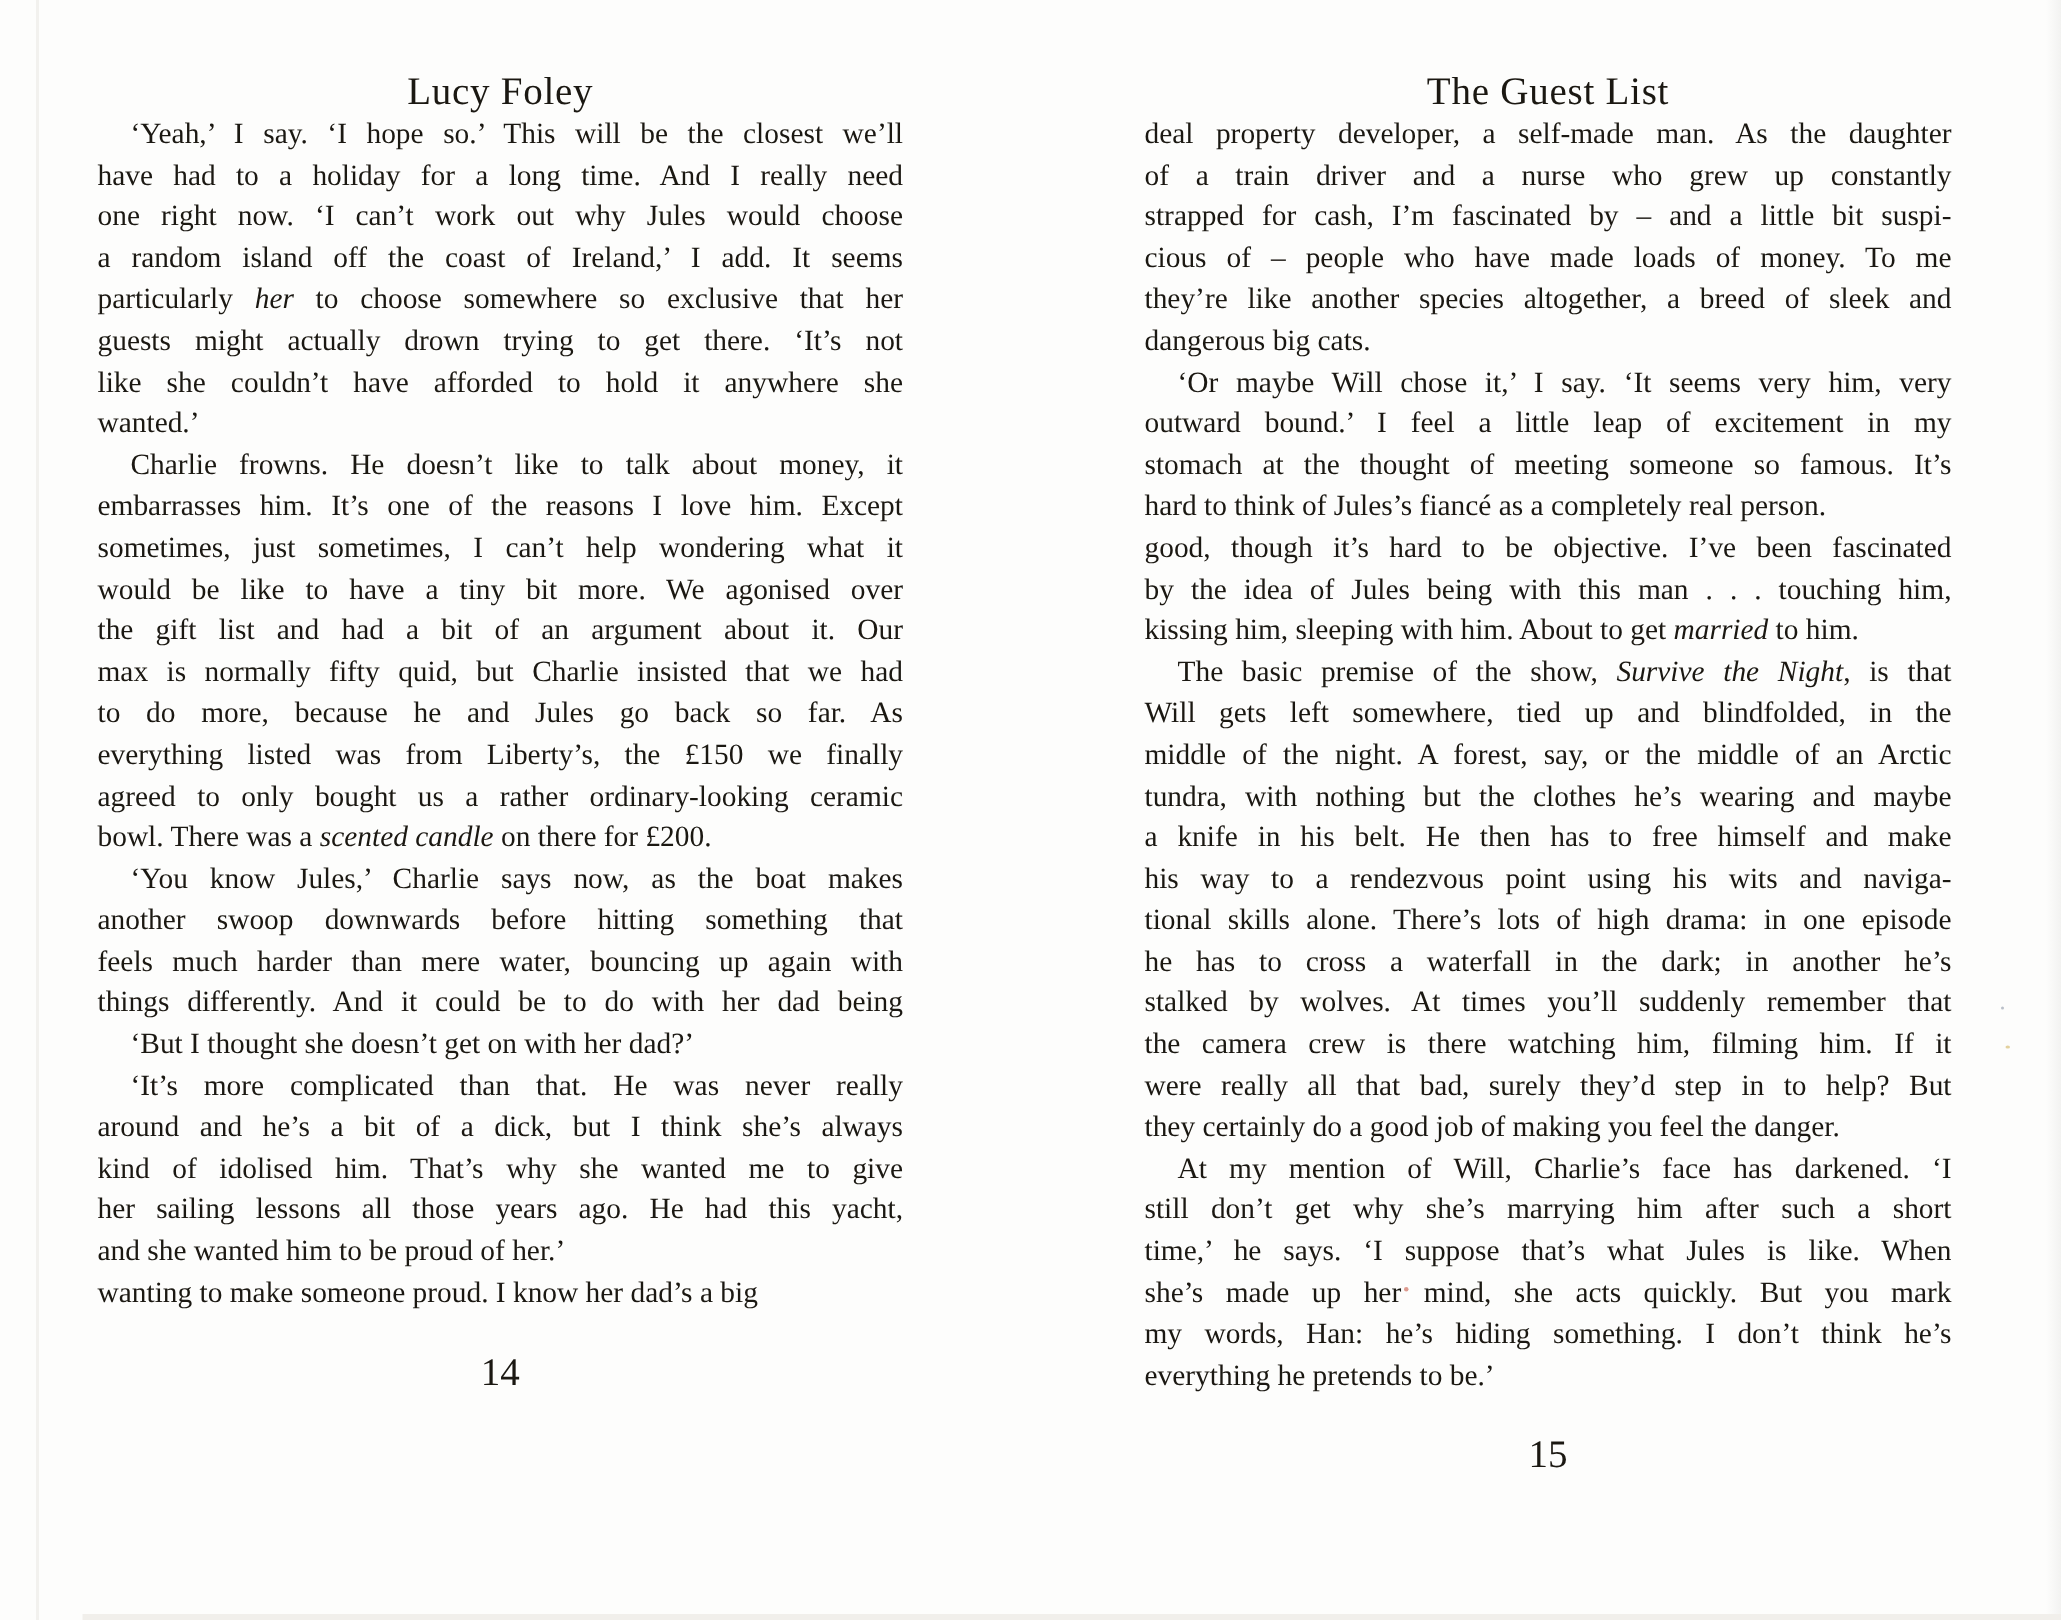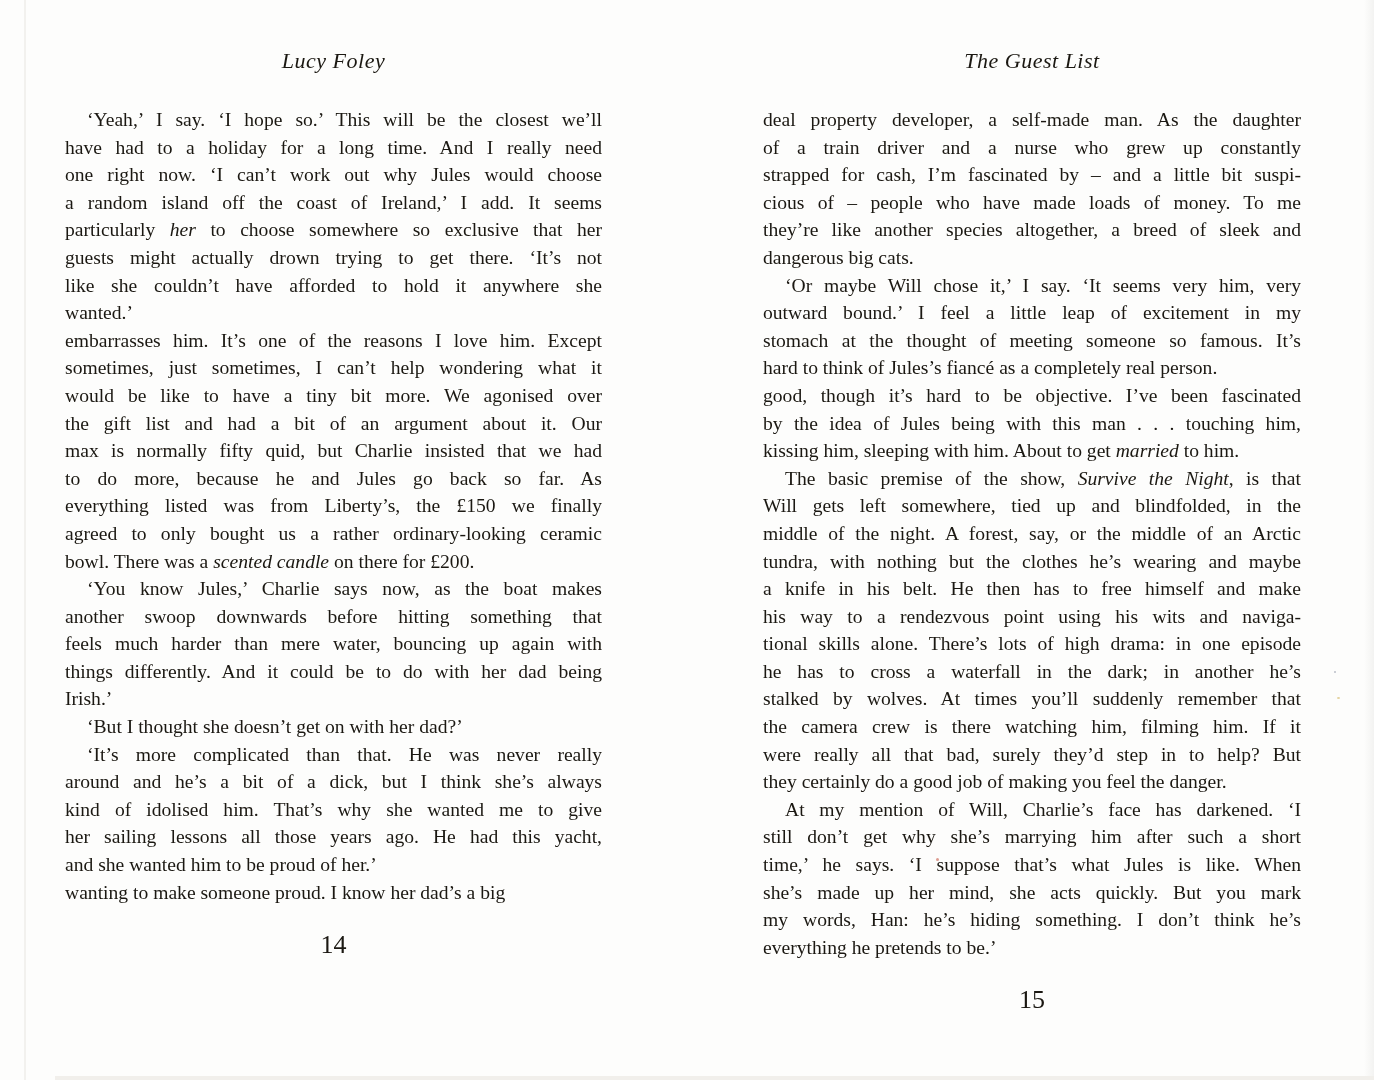--- a/index.html
+++ b/index.html
@@ -29,28 +29,27 @@
   .speck-red   { left: 936px; top: 858px; width: 3px; height: 3px; background: rgba(195,75,55,0.55); }
   .speck-gray  { left: 1334px; top: 671px; width: 2px; height: 2px; background: rgba(120,130,150,0.5); }
   .speck-amber { left: 1337px; top: 697px; width: 3px; height: 2px; background: rgba(210,180,95,0.6); }
 
   .page { position: absolute; top: 46px; }
   .page-left  { left: 65px;  width: 537px; }
   .page-right { left: 763px; width: 538px; }
 
   .running-header {
     text-align: center;
-    font-style: italic;
-    font-size: 22px;
+    font-size: 26px;
     line-height: 30px;
     height: 30px;
     letter-spacing: 0.5px;
   }
   .page-body {
-    margin-top: 30px;
+    margin-top: 0;
     font-size: 19.6px;
   }
   .line {
     height: 27.6px;
     line-height: 27.6px;
     white-space: normal;
     hyphens: none;
   }
   .just { text-align: justify; text-align-last: justify; }
   .last { text-align: left; text-align-last: left; font-family: Liberation Serif, serif; }
@@ -77,34 +76,34 @@
     <div class="running-header">Lucy Foley</div>
     <div class="page-body">
         <div class="line just indent">‘Yeah,’ I say. ‘I hope so.’ This will be the closest we’ll</div>
         <div class="line just">have had to a holiday for a long time. And I really need</div>
         <div class="line just">one right now. ‘I can’t work out why Jules would choose</div>
         <div class="line just">a random island off the coast of Ireland,’ I add. It seems</div>
         <div class="line just">particularly <i>her</i> to choose somewhere so exclusive that her</div>
         <div class="line just">guests might actually drown trying to get there. ‘It’s not</div>
         <div class="line just">like she couldn’t have afforded to hold it anywhere she</div>
         <div class="line last">wanted.’</div>
+        <div class="line just indent">Charlie frowns. He doesn’t like to talk about money, it</div>
         <div class="line just">embarrasses him. It’s one of the reasons I love him. Except</div>
         <div class="line just">sometimes, just sometimes, I can’t help wondering what it</div>
         <div class="line just">would be like to have a tiny bit more. We agonised over</div>
         <div class="line just">the gift list and had a bit of an argument about it. Our</div>
         <div class="line just">max is normally fifty quid, but Charlie insisted that we had</div>
         <div class="line just">to do more, because he and Jules go back so far. As</div>
         <div class="line just">everything listed was from Liberty’s, the £150 we finally</div>
         <div class="line just">agreed to only bought us a rather ordinary-looking ceramic</div>
         <div class="line last">bowl. There was a <i>scented candle</i> on there for £200.</div>
         <div class="line just indent">‘You know Jules,’ Charlie says now, as the boat makes</div>
         <div class="line just">another swoop downwards before hitting something that</div>
         <div class="line just">feels much harder than mere water, bouncing up again with</div>
         <div class="line just">things differently. And it could be to do with her dad being</div>
-        <div class="line last">Irish.’</div>
         <div class="line last indent">‘But I thought she doesn’t get on with her dad?’</div>
         <div class="line just indent">‘It’s more complicated than that. He was never really</div>
         <div class="line just">around and he’s a bit of a dick, but I think she’s always</div>
         <div class="line just">kind of idolised him. That’s why she wanted me to give</div>
         <div class="line just">her sailing lessons all those years ago. He had this yacht,</div>
         <div class="line last">and she wanted him to be proud of her.’</div>
         <div class="line last">wanting to make someone proud. I know her dad’s a big</div>
       </div>
     <div class="page-number">14</div>
   </div>

